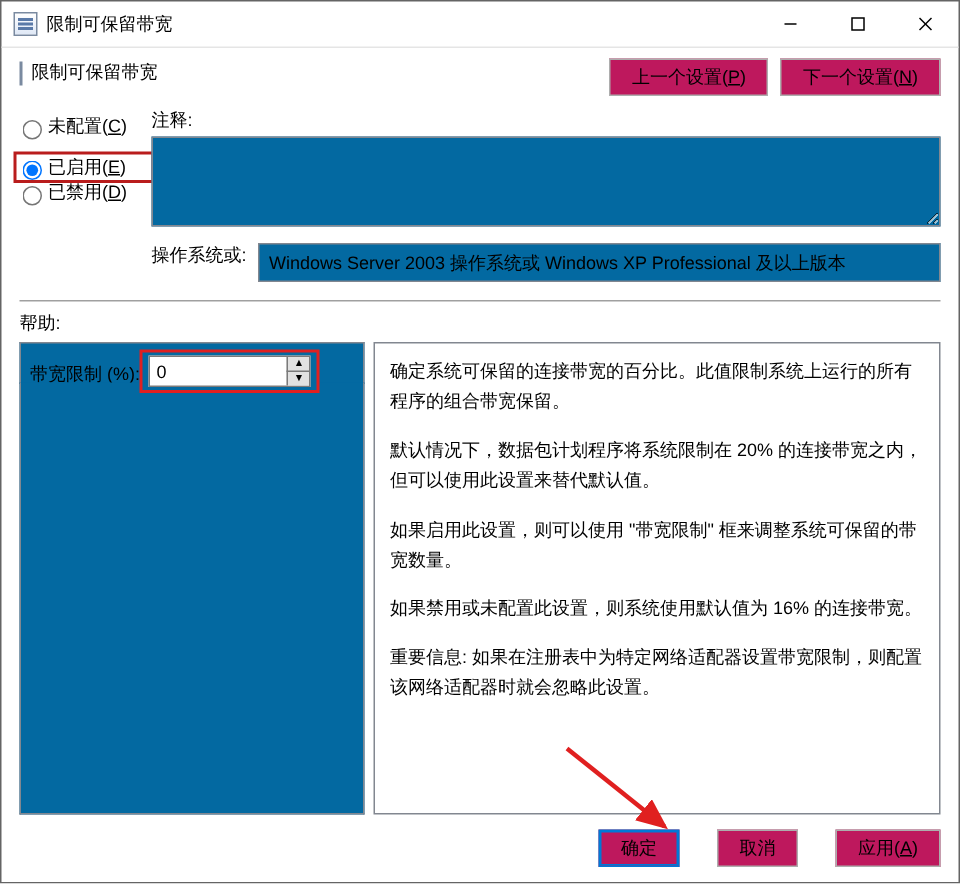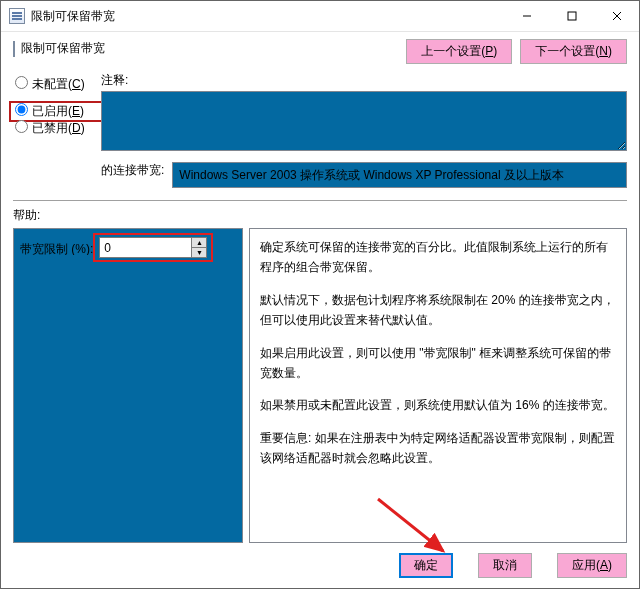--- a/index.html
+++ b/index.html
@@ -6,25 +6,25 @@
   .window{width:640px;height:589px;border:1px solid #646464;box-sizing:border-box;display:flex;flex-direction:column;background:#fff;position:relative}
   .titlebar{height:30px;display:flex;align-items:center;border-bottom:1px solid #e5e5e5}
   .titlebar .ico{width:16px;height:16px;margin:0 6px 0 8px;display:flex;align-items:center;justify-content:center}
   .titlebar .title{flex:1}
   .win-btns{display:flex;height:100%}
   .win-btn{width:45px;height:100%;display:flex;align-items:center;justify-content:center;color:#000}
   .client{flex:1;display:flex;flex-direction:column;padding:8px 12px 10px 12px;box-sizing:border-box}
   .header-row{display:flex;align-items:center;margin-bottom:6px}
   .header-row .ico{margin-right:6px}
   .nav-row{display:flex;justify-content:flex-end;gap:8px;margin-top:-24px;margin-bottom:8px}
-  .btn{height:23px;border:1px solid #adadad;background:#f9a8d4;padding:0 14px;display:inline-flex;align-items:center;justify-content:center;cursor:default;font-size:12px}
+  .btn{height:23px;border:1px solid #adadad;background:#be185d;padding:0 14px;display:inline-flex;align-items:center;justify-content:center;cursor:default;font-size:12px}
   .btn.focus{border-color:#0078d7;outline:1px solid #0078d7;outline-offset:-2px}
   .config-area{display:flex;gap:8px}
   .radio-col{width:80px;padding-top:4px}
-  .radio-item{display:flex;align-items:flex-start;margin-bottom:10px;white-space:nowrap}
+  .radio-item{display:flex;align-items:flex-end;margin-bottom:10px;white-space:nowrap}
   .radio-item input{margin:0 4px 0 2px}
   .hl-red{border:2px solid #b91c1c;margin:-2px -10px -2px -4px;padding:0 8px 0 2px}
   .right-col{flex:1}
   .lbl{margin-bottom:2px}
   .box{border:1px solid #828790;background:#0369a1;box-sizing:border-box}
   .comment-box{width:100%;height:60px;margin-bottom:8px}
   .platform-row{display:flex;align-items:flex-start;gap:8px}
   .platform-box{flex:1;height:26px;padding:4px 6px;line-height:16px;overflow:hidden}
   .sep{border:none;border-top:1px solid #a0a0a0;margin:12px 0 6px 0}
   .mid-labels{display:flex}
@@ -108,21 +108,21 @@
         <label class="radio-item">
           <input type="radio" name="st" style="">
           <span>已禁用(<span class="und">D</span>)</span>
         </label>
       </div>
 
       <div class="right-col">
         <div class="lbl">注释:</div>
         <textarea class="box comment-box" style=""></textarea>
         <div class="platform-row">
-          <span style="white-space:nowrap">的连接带宽:</span>
+          <span style="white-space:nowrap">操作系统或:</span>
           <div class="box platform-box"><span>Windows Server 2003 操作系统或 Windows XP Professional 及以上版本</span></div>
         </div>
       </div>
     </div>
 
     <hr class="sep">
 
     <div class="mid-labels">
       <div>帮助:</div>
     </div>

